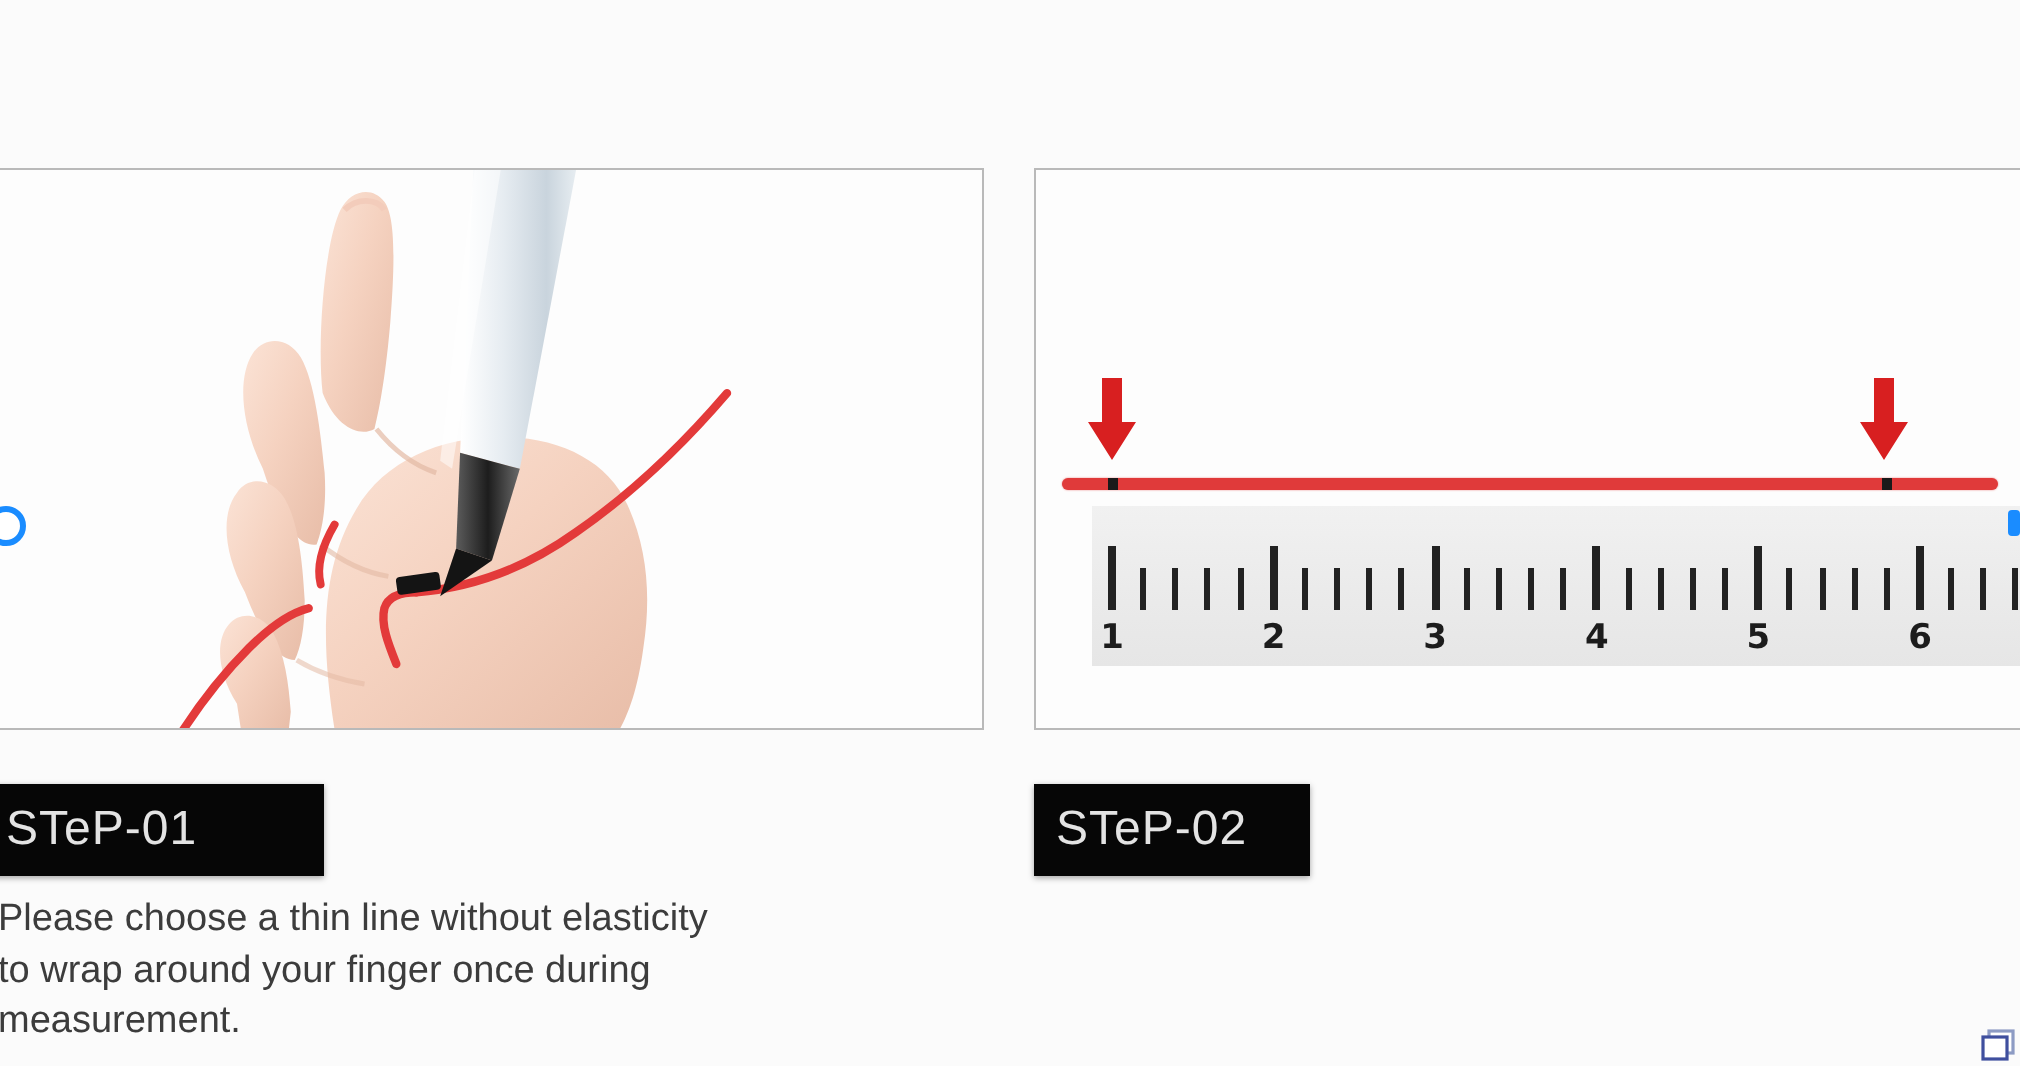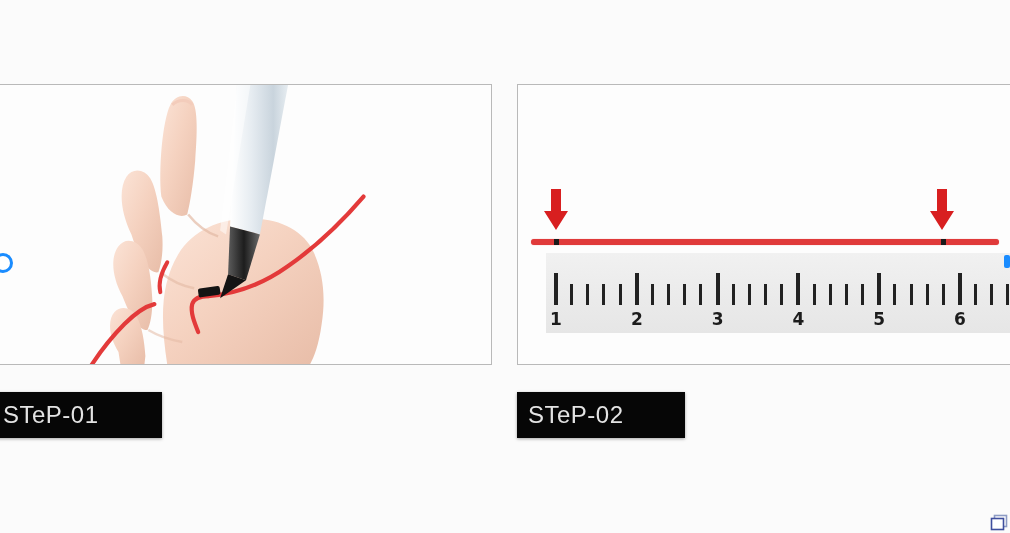--- a/index.html
+++ b/index.html
@@ -96,21 +96,21 @@
     background: #060606;
     color: #e3e3e3;
     font-size: 24px;
     letter-spacing: .5px;
     line-height: 46px;
     padding-left: 11px;
     box-sizing: border-box;
     box-shadow: 0 1px 3px rgba(0,0,0,.35);
   }
   #badge-left  { left: -8px;  top: 392px; width: 170px; height: 46px; }
-  #badge-right { left: 517px; top: 392px; width: 168px; height: 46px; }
+  #badge-right { left: 517px; top: 392px; width: 138px; height: 46px; }
 
   
   .caption {
     position: absolute;
     font-size: 19px;
     line-height: 25.5px;
     color: #3c3c3c;
   }
   #caption-left  { left: -1px;  top: 447px; width: 360px; }
   #caption-right { left: 511px; top: 447px; width: 470px; }
@@ -254,20 +254,21 @@
       <path d="M8 0 H18 V22 H25 L13 41 L1 22 H8 Z" fill="#d81f20"></path>
     </svg>
     <svg class="arrow" id="arrow-right" viewBox="0 0 26 42">
       <path d="M8 0 H18 V22 H25 L13 41 L1 22 H8 Z" fill="#d81f20"></path>
     </svg>
   </div>
 
   <div class="step-badge" id="badge-left">STeP-01</div>
   <div class="step-badge" id="badge-right">STeP-02</div>
 
+  <div class="caption" id="caption-left">Please choose a thin line without elasticity to wrap around your finger once during measurement.</div>
 
   <div class="sel-handle-left"></div>
   <div class="sel-handle-right"></div>
 
   <svg class="copy-badge" viewBox="0 0 18 17">
     <rect x="4.5" y="1.5" width="12" height="11" fill="#ffffff" stroke="#8d9bc4" stroke-width="1.6"></rect>
     <rect x="1.5" y="4.5" width="12" height="11" fill="#ffffff" stroke="#3f4f9e" stroke-width="1.6"></rect>
   </svg>
 
 </div>

